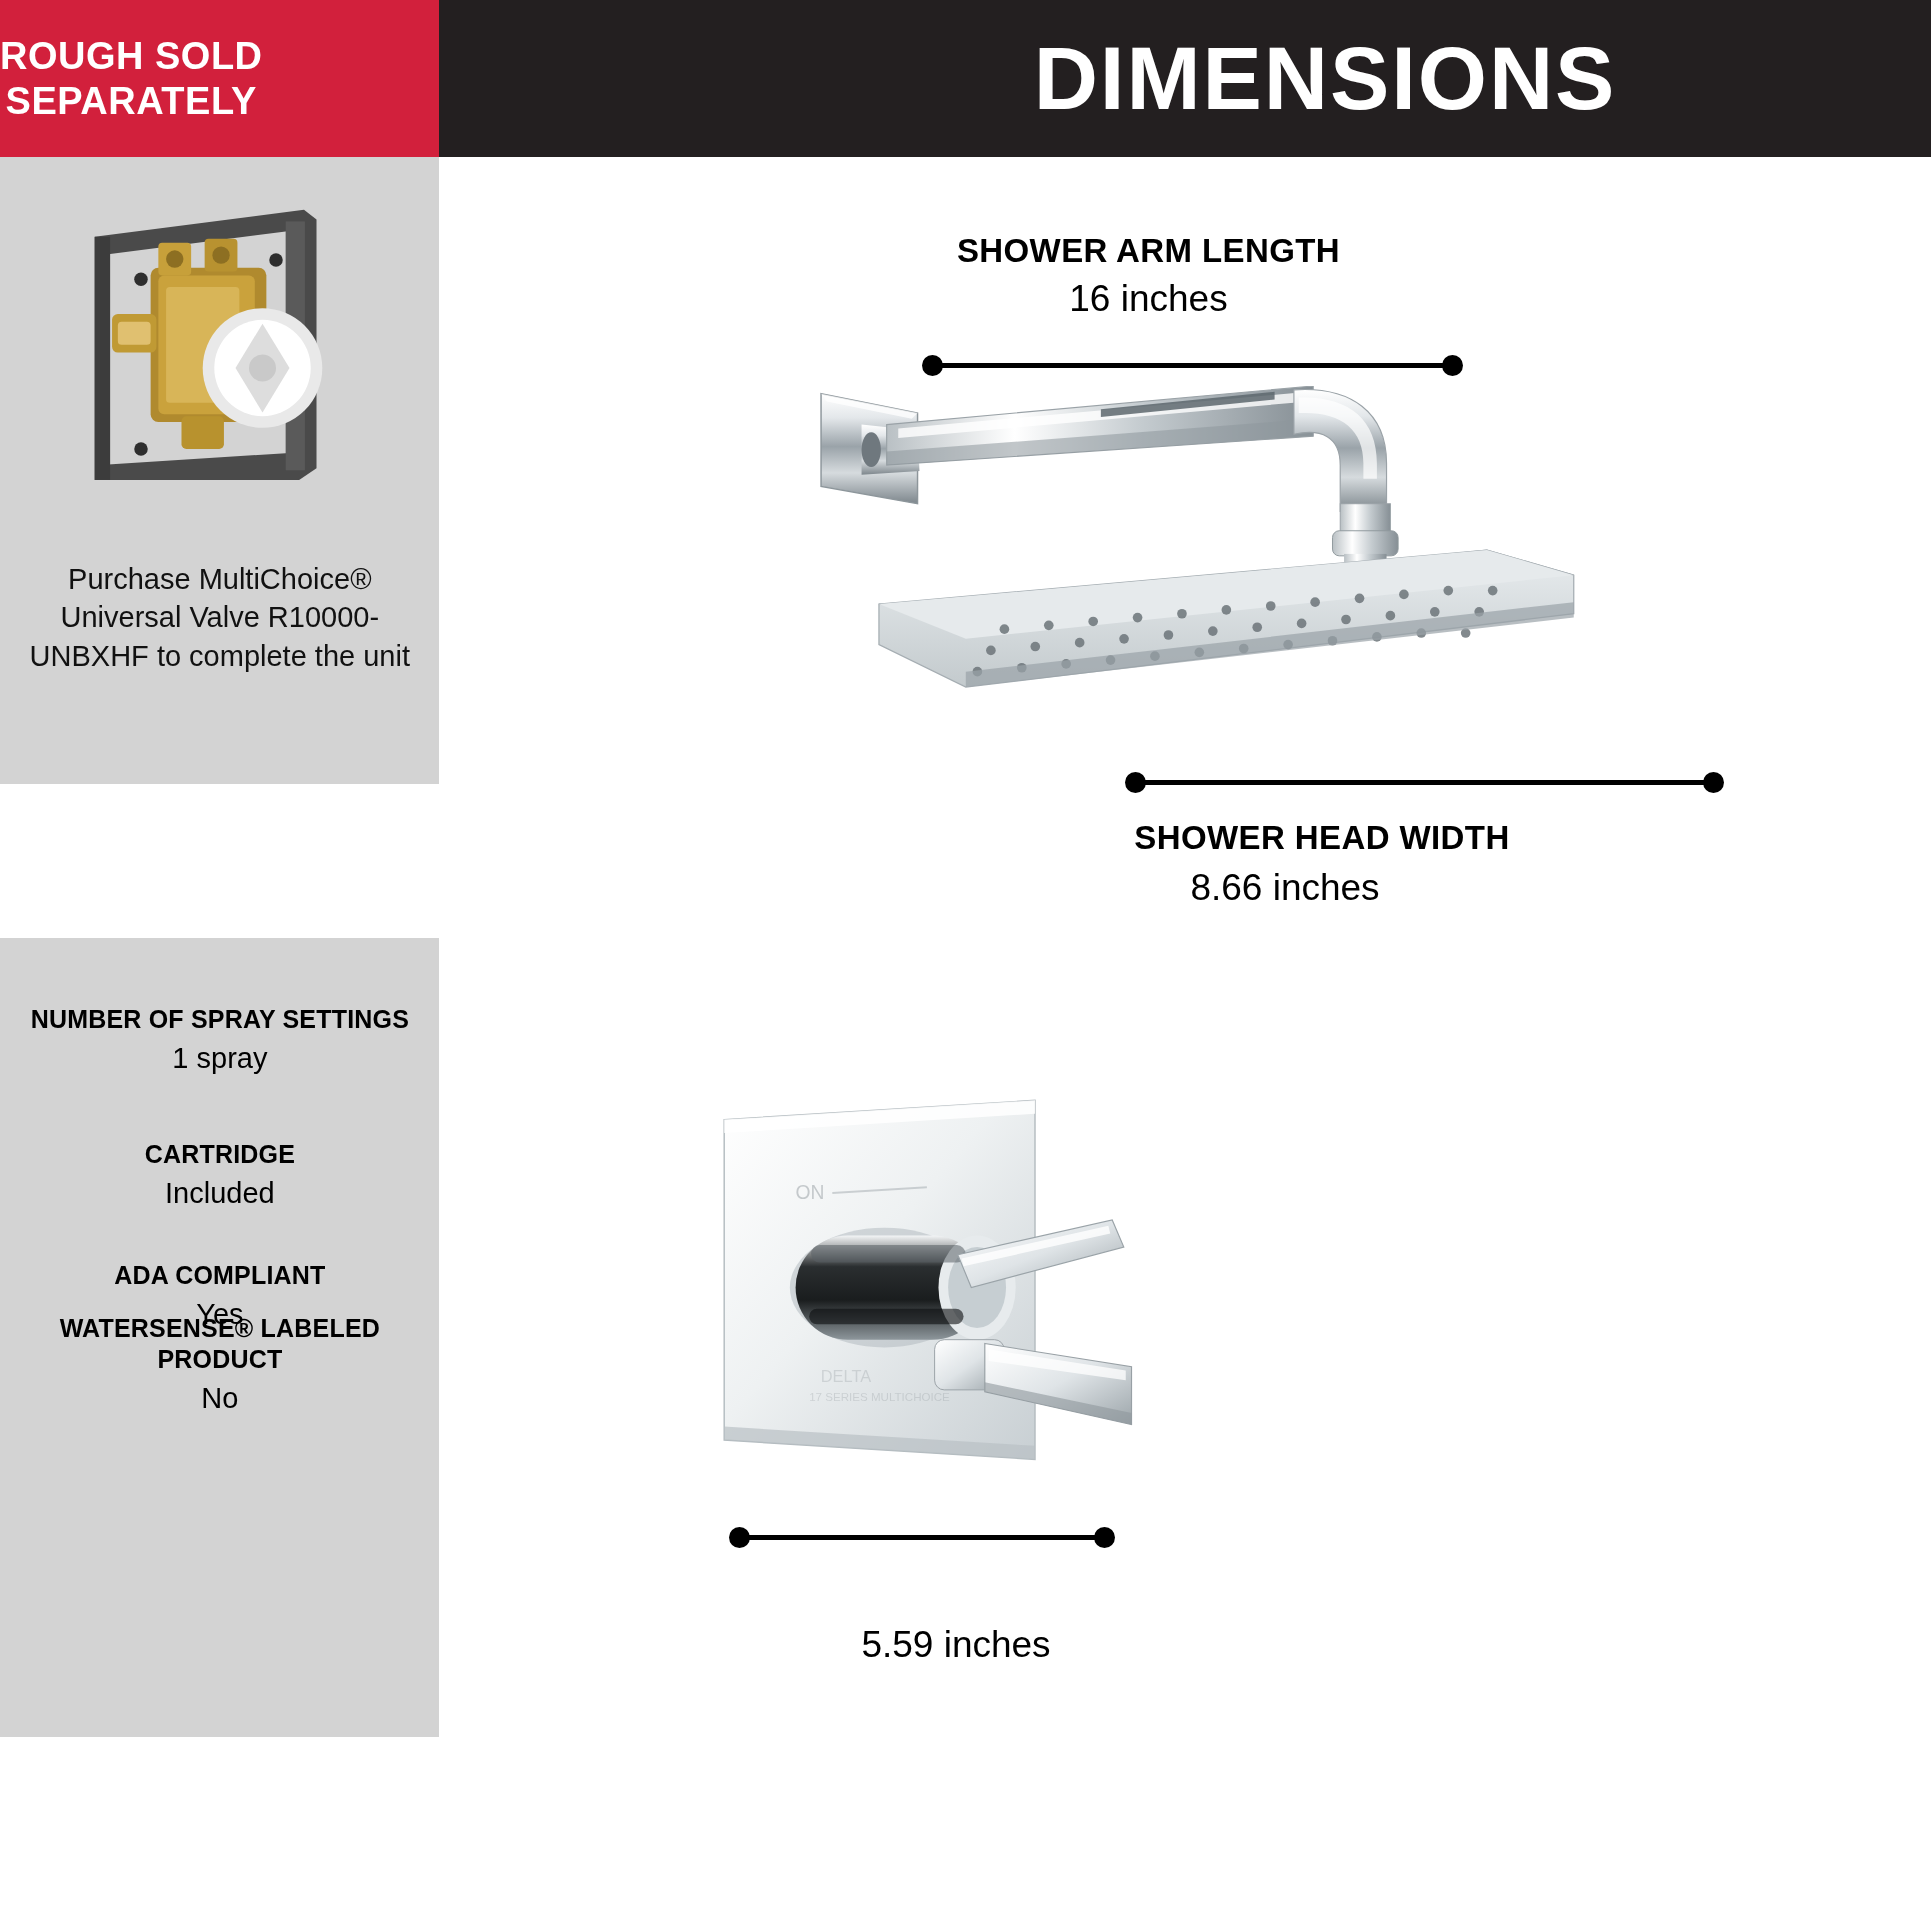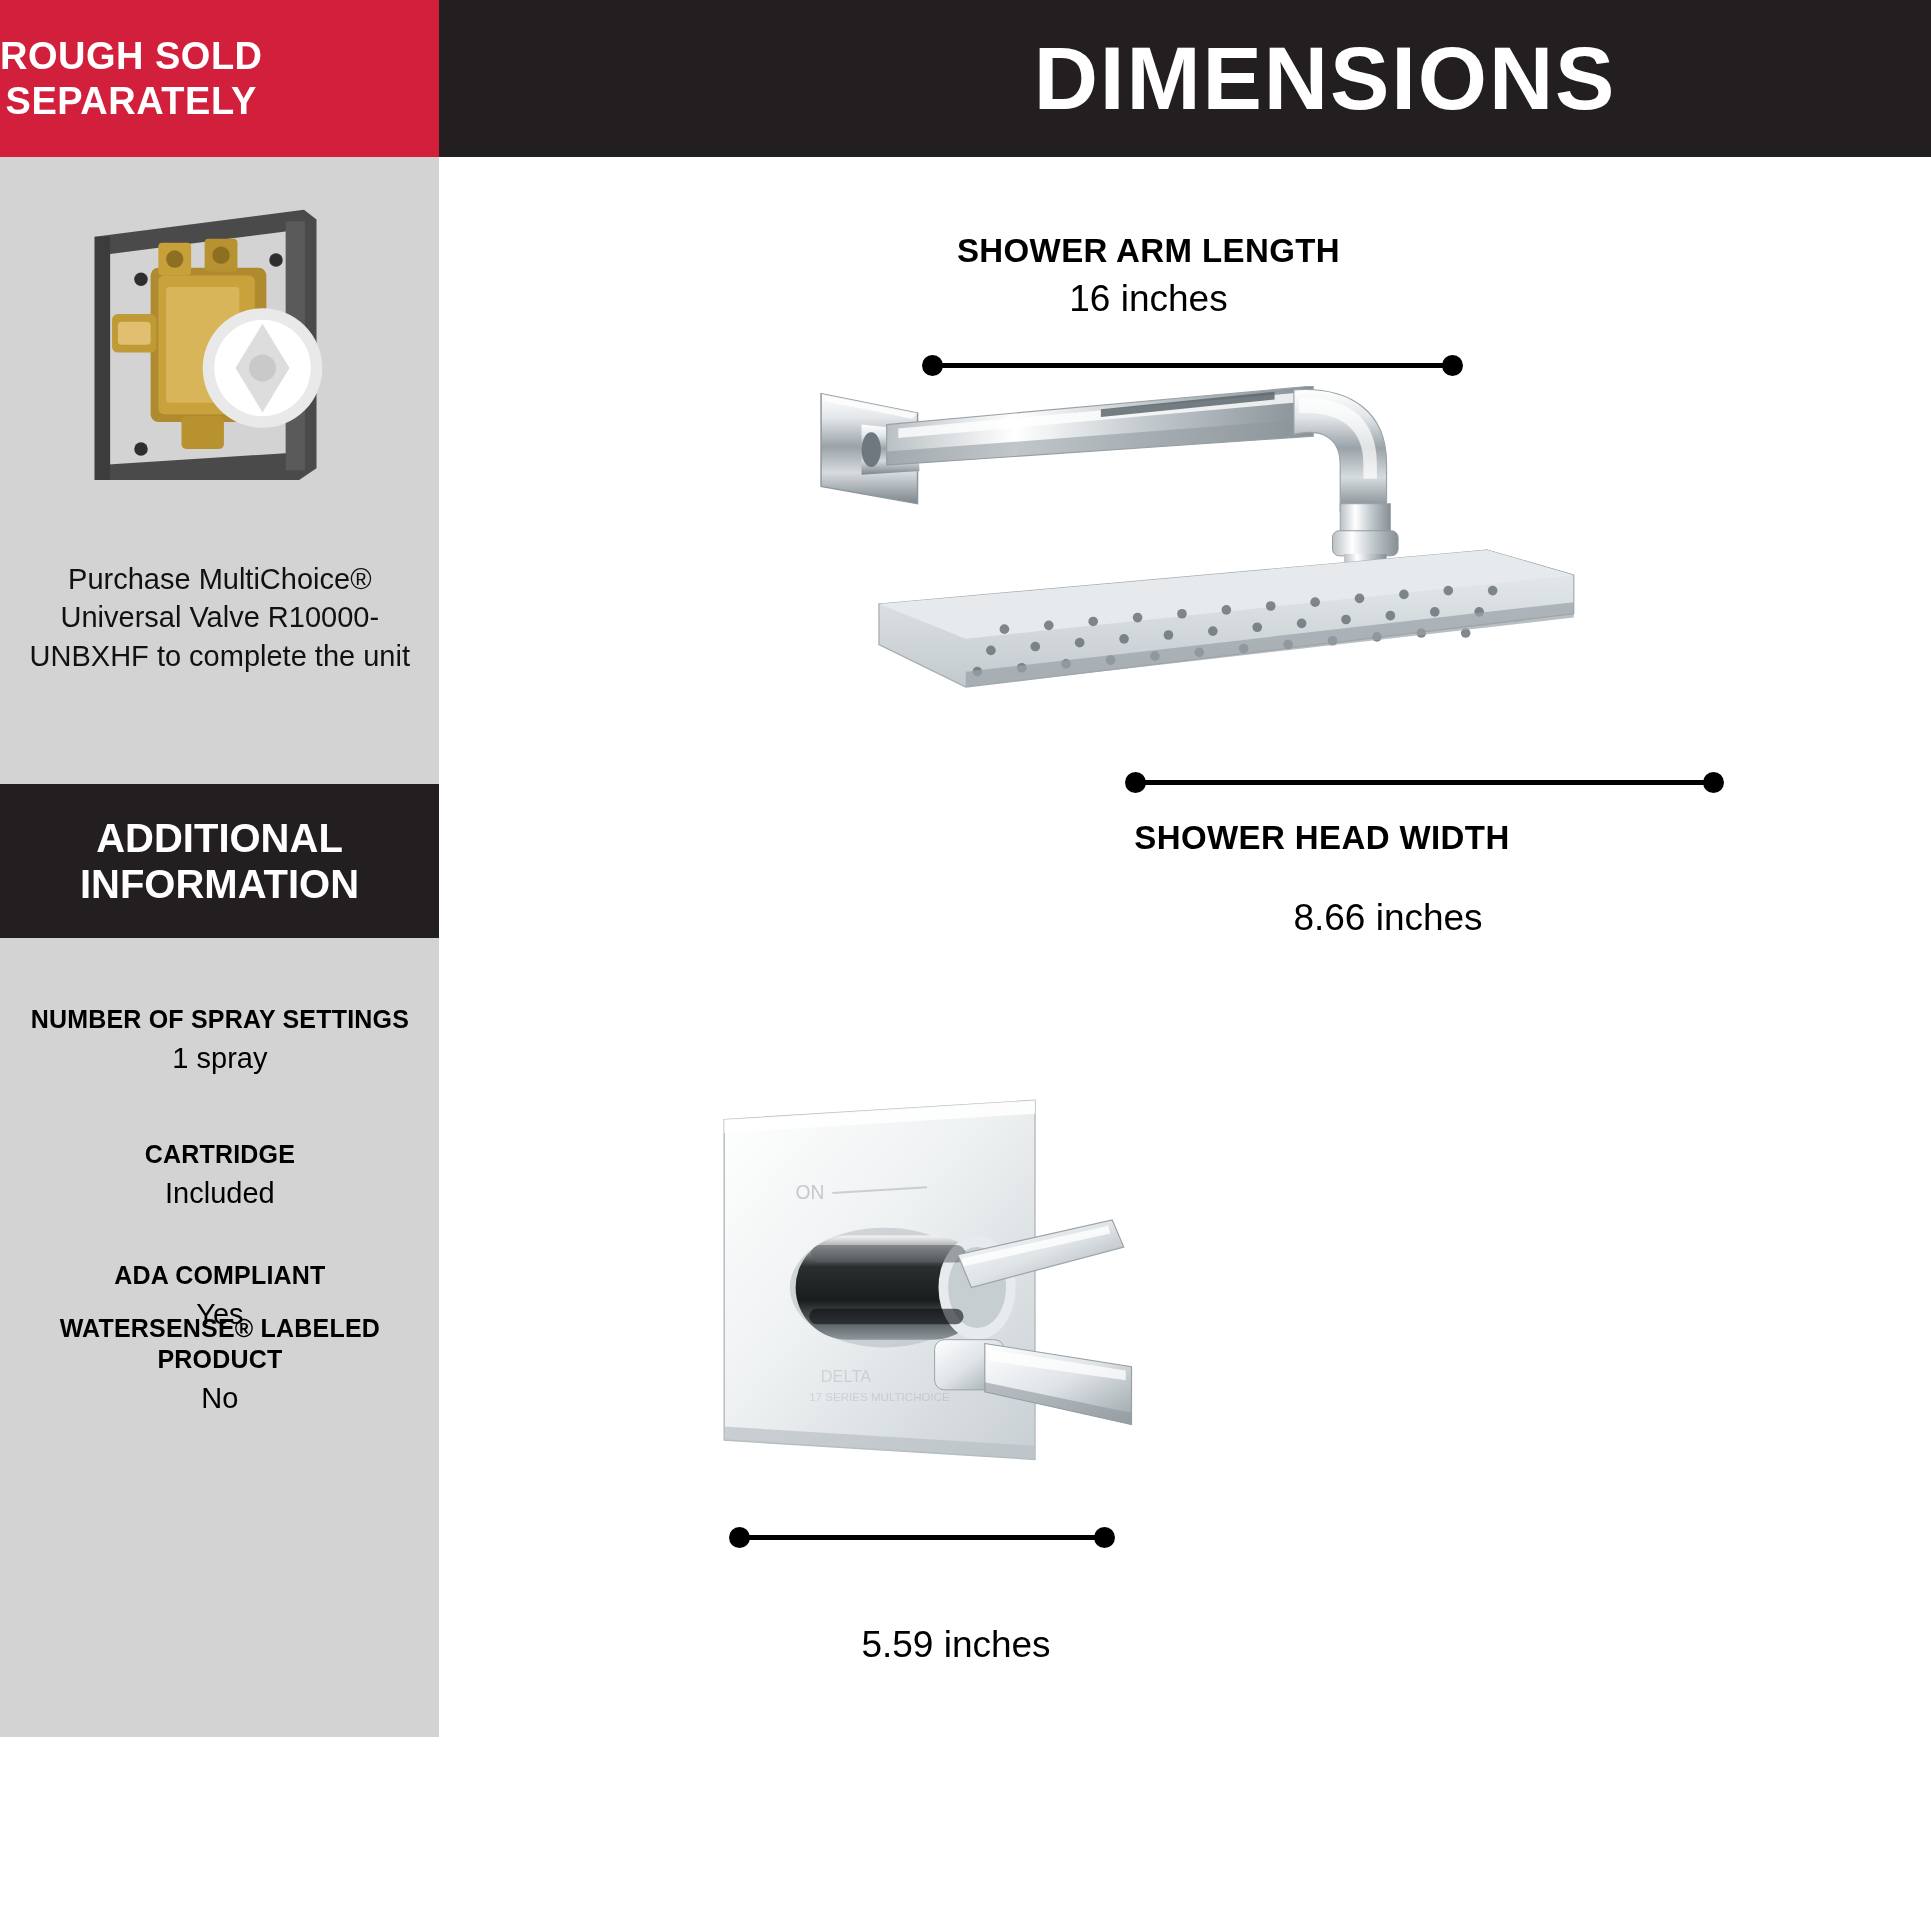--- a/index.html
+++ b/index.html
@@ -164,21 +164,21 @@
     text-align: center;
     font-size: 37px;
   }
 
   
   #armTitle { left: 830px; top: 232px; width: 637px; }
   #armValue { left: 830px; top: 278px; width: 637px; }
 
   
   #headTitle { left: 984px; top: 819px; width: 676px; }
-  #headValue { left: 1050px; top: 867px; width: 676px; margin-top: 30px; }
+  #headValue { left: 947px; top: 867px; width: 676px; }
 
   
   #valveTitle { left: 589px; top: 1574px; width: 676px; }
   #valveValue { left: 618px; top: 1624px; width: 676px; }
 
   .dimline {
     position: absolute;
     height: 21px;
   }
   .dimline .bar {
@@ -251,26 +251,20 @@
 
       <circle cx="86" cy="104" r="7" fill="#2e2e2e"></circle>
       <circle cx="86" cy="280" r="7" fill="#2e2e2e"></circle>
       <circle cx="226" cy="84" r="7" fill="#2e2e2e"></circle>
 
       <rect x="128" y="246" width="44" height="34" rx="5" fill="#b8922e"></rect>
     </svg>
 
     <div class="rough-caption">Purchase MultiChoice® Universal Valve R10000-UNBXHF to complete the unit</div>
 
-    <div class="addl-banner">
-      <div class="txt">
-        <div>ADDITIONAL</div>
-        <div>INFORMATION</div>
-      </div>
-    </div>
 
     <div class="specs-block"></div>
 
     <div class="spec spec-1">
       <div class="label">NUMBER OF SPRAY SETTINGS</div>
       <div class="value">1 spray</div>
     </div>
     <div class="spec spec-2">
       <div class="label">CARTRIDGE</div>
       <div class="value">Included</div>

